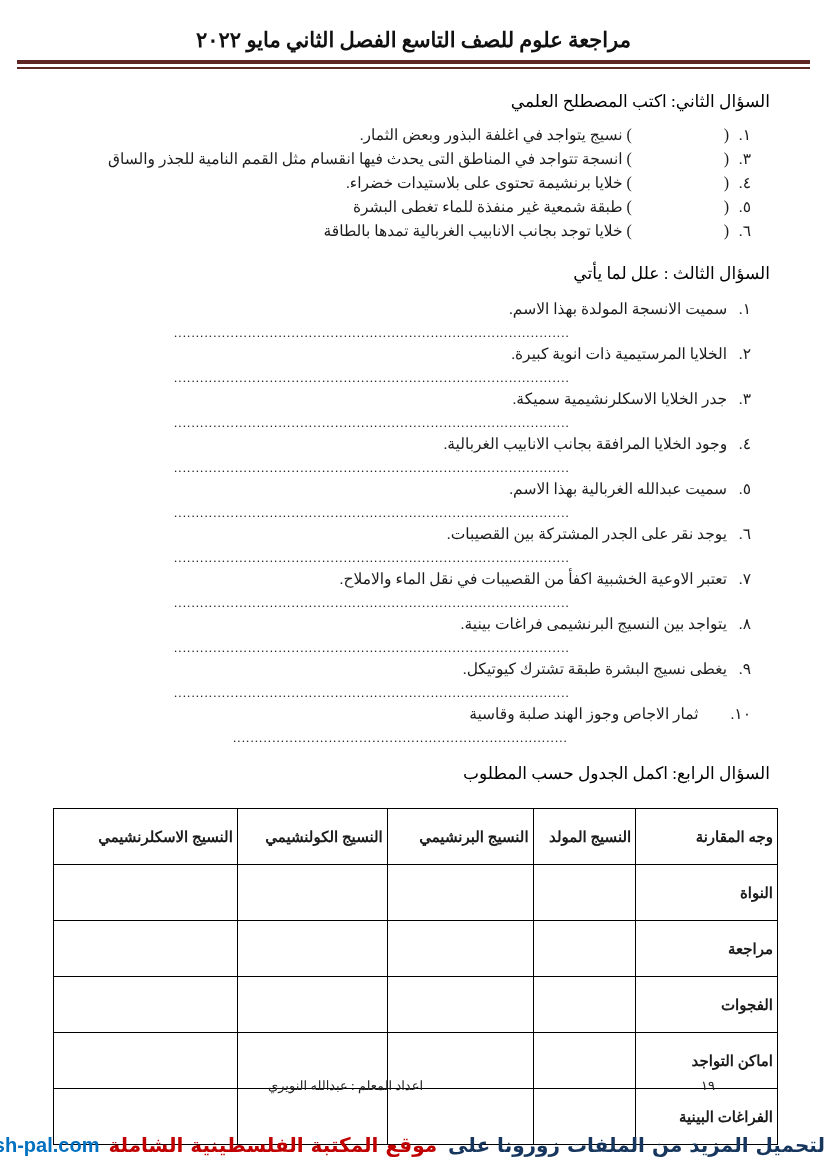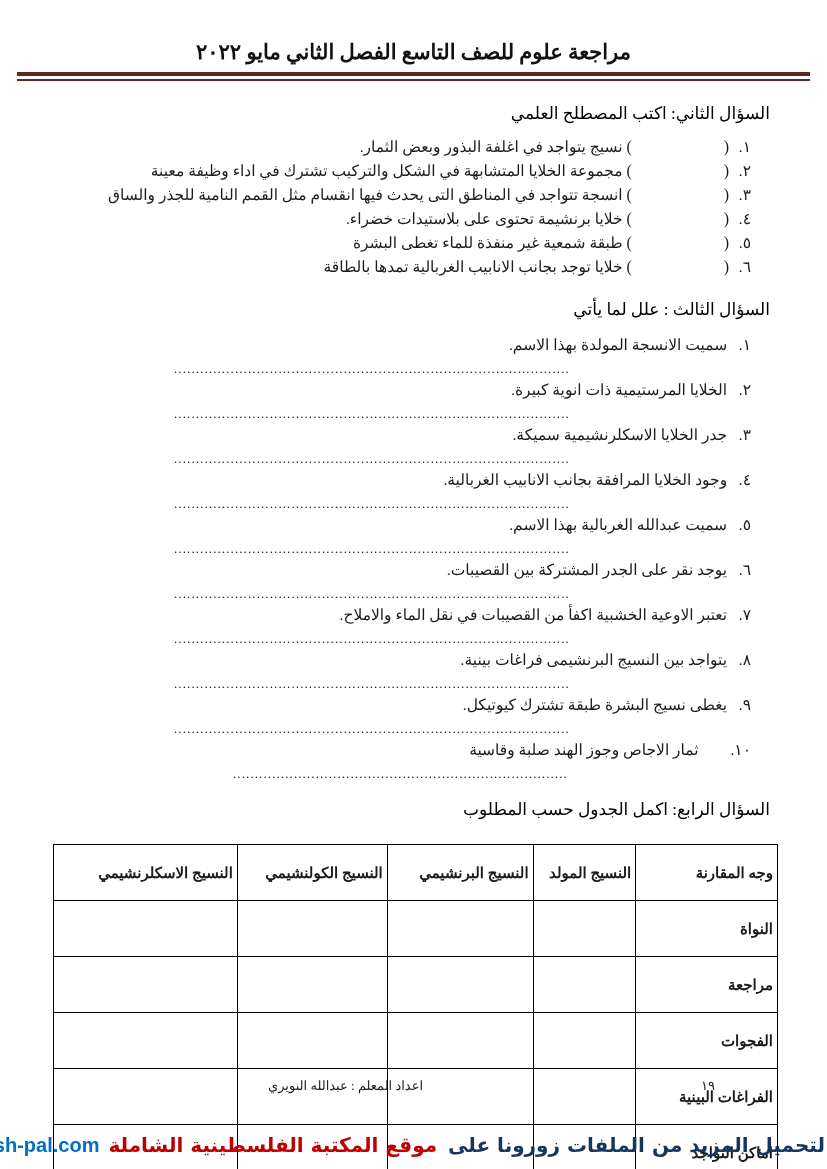--- a/index.html
+++ b/index.html
@@ -7,21 +7,21 @@
     position:relative;
     width:827px;height:1169px;
     margin:0 auto;
     background:#ffffff;
     direction:rtl;
     font-family:"Liberation Serif","DejaVu Serif",serif;
     color:#1c1c1c;
     overflow:hidden;
   }
   .doc-title{
-    padding-top:40px;
+    padding-top:28px;
     text-align:center;
     font-size:21px;
     font-weight:bold;
     color:#111;
   }
   .title-rule{
     margin:7px 17px 0 17px;
     height:3px;
     border-top:4px solid #5d2623;
     border-bottom:2px solid #5d2623;
@@ -101,21 +101,20 @@
 
 <div class="page">
 
   <div class="doc-title">مراجعة علوم للصف التاسع الفصل الثاني مايو ٢٠٢٢</div>
   <div class="title-rule"></div>
 
   <div class="q-heading q2-heading">السؤال الثاني: اكتب المصطلح العلمي</div>
 
   <div class="q2-list">
     <div class="q2-item"><span class="q2-num">١.</span> <span class="paren">(</span><span class="gap"></span><span class="paren">)</span> <span>نسيج يتواجد في اغلفة البذور وبعض الثمار.</span></div>
-    <div class="q2-item"><span class="q2-num">٢.</span> <span class="paren">(</span><span class="gap"></span><span class="paren">)</span> <span>مجموعة الخلايا المتشابهة في الشكل والتركيب تشترك في اداء وظيفة معينة</span></div>
     <div class="q2-item"><span class="q2-num">٣.</span> <span class="paren">(</span><span class="gap"></span><span class="paren">)</span> <span>انسجة تتواجد في المناطق التى يحدث فيها انقسام مثل القمم النامية للجذر والساق</span></div>
     <div class="q2-item"><span class="q2-num">٤.</span> <span class="paren">(</span><span class="gap"></span><span class="paren">)</span> <span>خلايا برنشيمة تحتوى على بلاستيدات خضراء.</span></div>
     <div class="q2-item"><span class="q2-num">٥.</span> <span class="paren">(</span><span class="gap"></span><span class="paren">)</span> <span>طبقة شمعية غير منفذة للماء تغطى البشرة</span></div>
     <div class="q2-item"><span class="q2-num">٦.</span> <span class="paren">(</span><span class="gap"></span><span class="paren">)</span> <span>خلايا توجد بجانب الانابيب الغربالية تمدها بالطاقة</span></div>
   </div>
 
   <div class="q-heading q3-heading">السؤال الثالث : علل لما يأتي</div>
 
   <div class="q3-list">
     <div class="q3-item">
@@ -193,28 +192,28 @@
           <td></td>
     </tr>
     <tr>
       <td>الفجوات</td>
       <td></td>
           <td></td>
           <td></td>
           <td></td>
     </tr>
     <tr>
+      <td>اماكن التواجد</td>
+      <td></td>
+          <td></td>
+          <td></td>
+          <td></td>
+    </tr>
+    <tr>
       <td>الفراغات البينية</td>
-      <td></td>
-          <td></td>
-          <td></td>
-          <td></td>
-    </tr>
-    <tr>
-      <td>اماكن التواجد</td>
       <td></td>
           <td></td>
           <td></td>
           <td></td>
     </tr>
   </tbody>
     </table>
 
   <div class="prepared">اعداد المعلم : عبدالله النويري</div>
   <div class="page-num">١٩</div>

